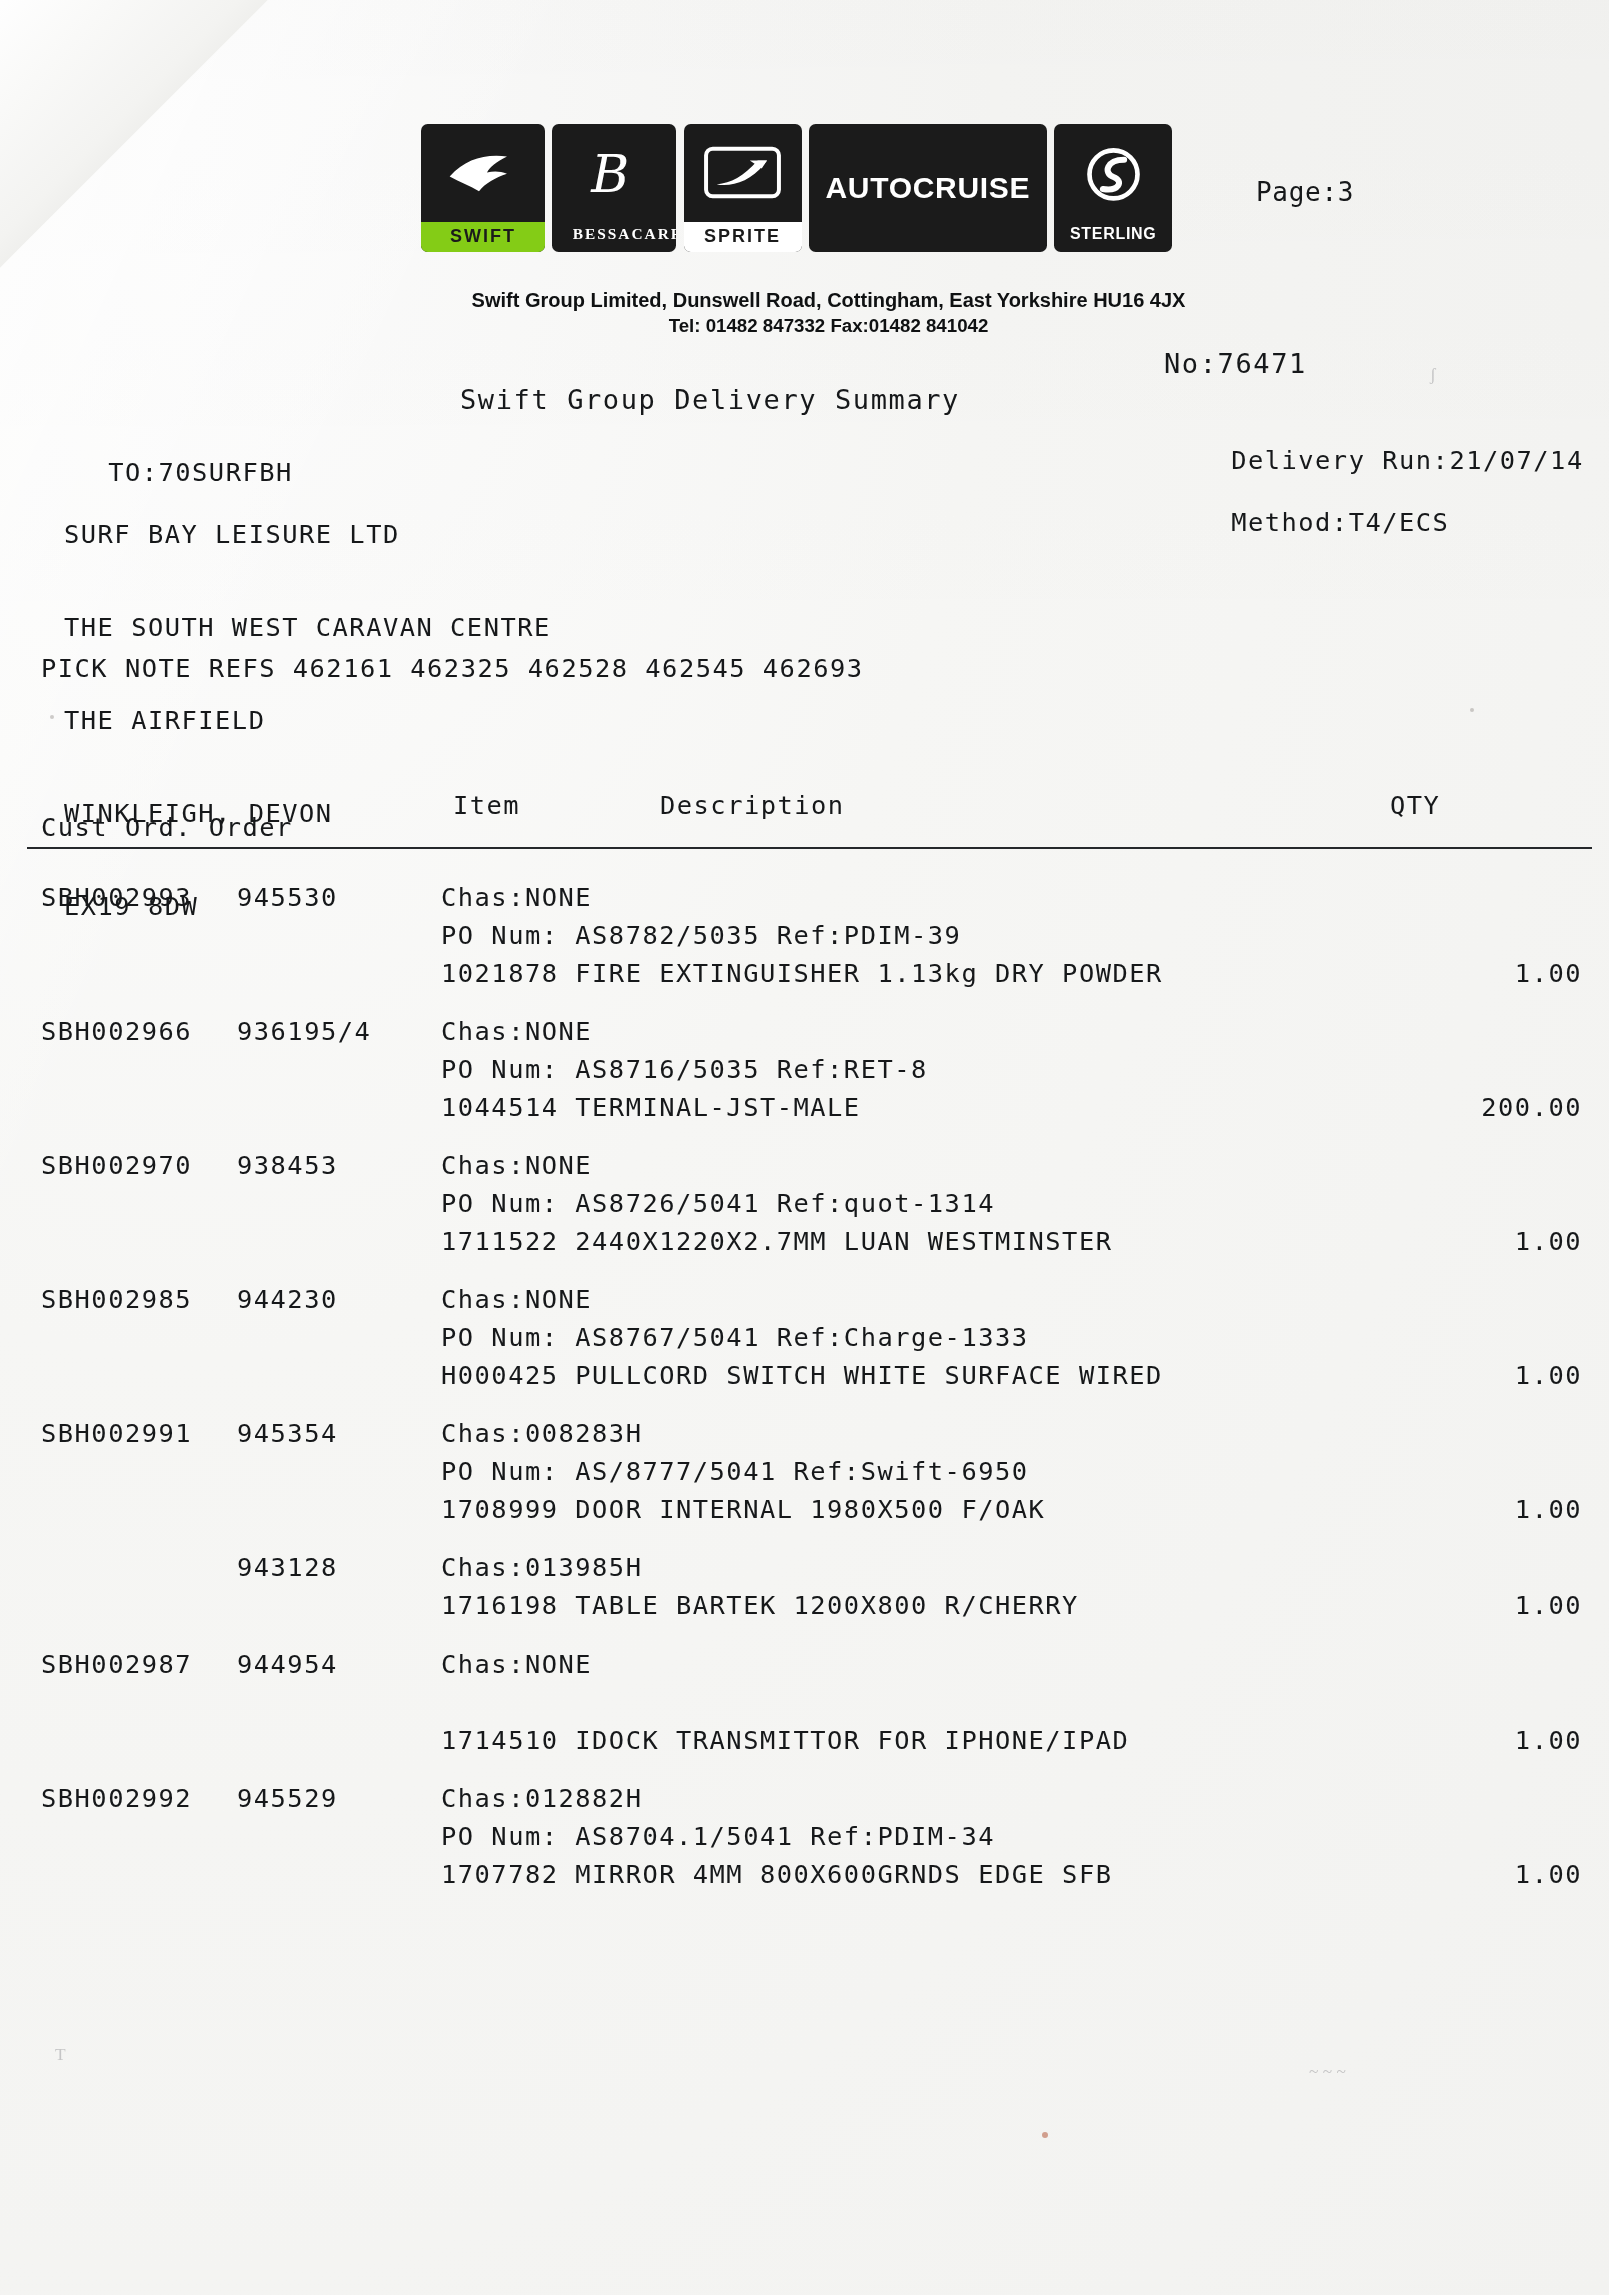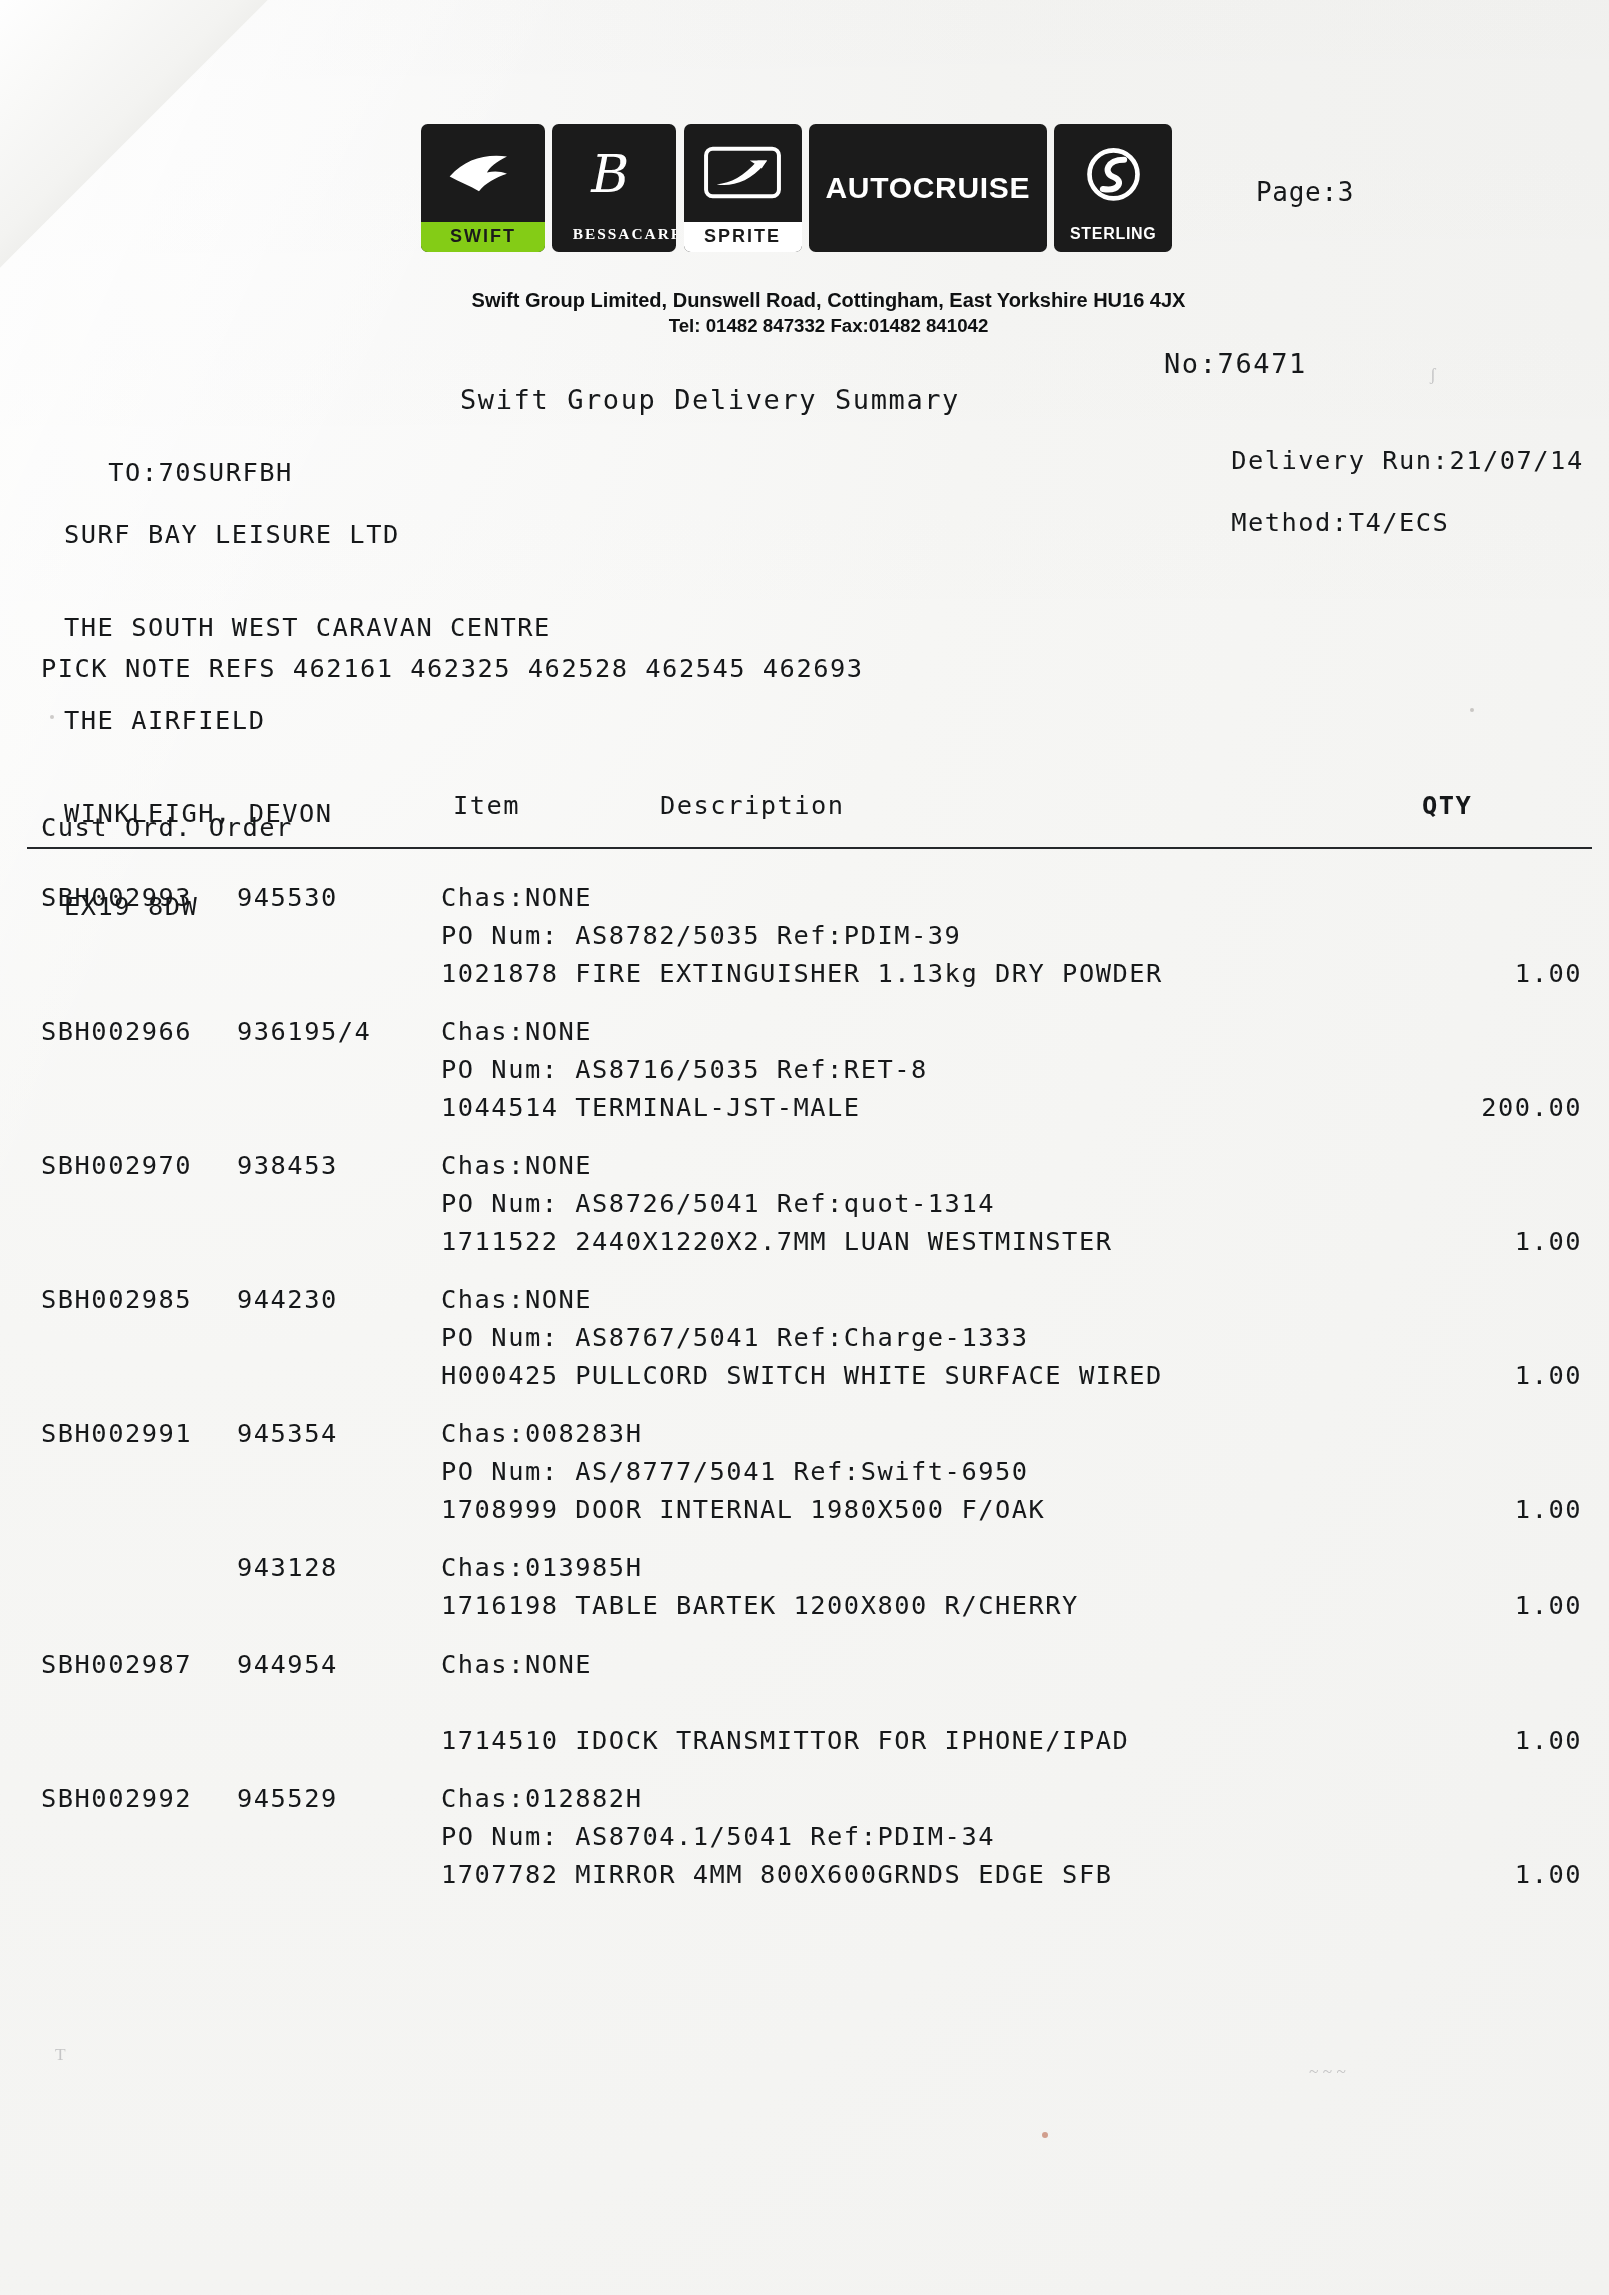--- a/index.html
+++ b/index.html
@@ -194,21 +194,21 @@
     top: 790px;
     width: 100%;
     height: 35px;
     font-size: 25.4px;
     letter-spacing: 1.5px;
   }
   .thead span { position: absolute; top: 0; }
   .th-cust { left: 41px; margin-top: 22px; }
   .th-item { left: 453px; }
   .th-desc { left: 660px; }
-  .th-qty  { left: 1422px; font-weight: bold; }
+  .th-qty  { left: 1390px; }
 
   .rule {
     position: absolute;
     left: 27px;
     top: 847px;
     width: 1565px;
     height: 2px;
     background: #25282b;
   }
 

